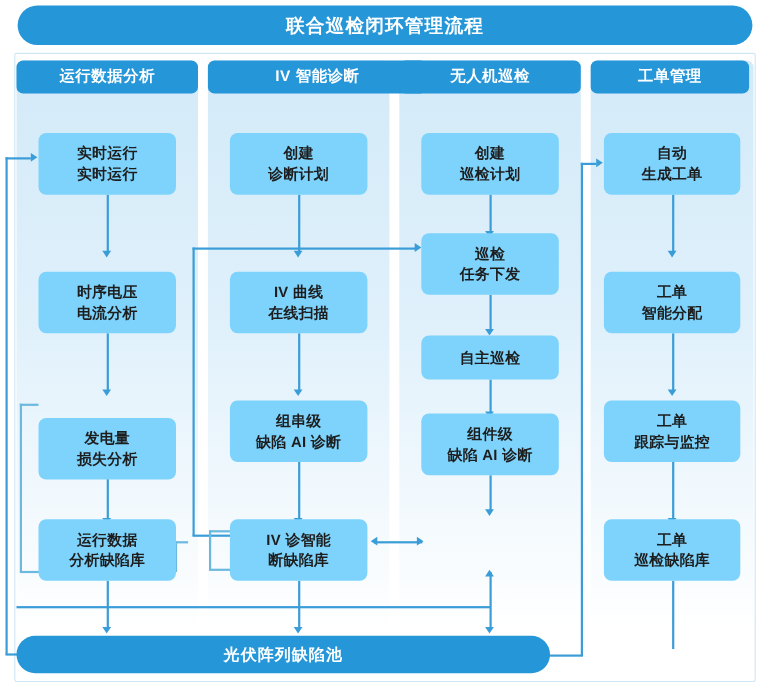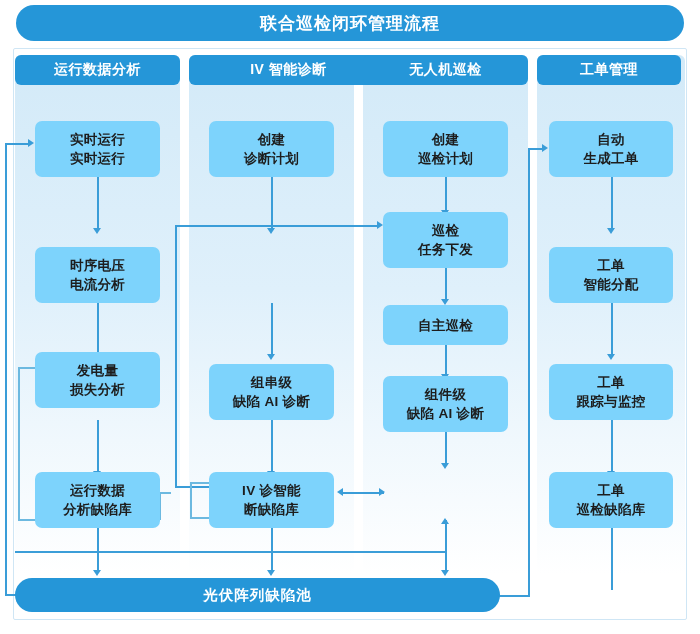--- a/index.html
+++ b/index.html
@@ -172,33 +172,37 @@
   <div class="arw arw-r" style="left:542px;top:144px;"></div>
 
   <div class="node c1" style="top:121px;">
     <span>实时运行</span>
     <span>实时运行</span>
   </div>
   <div class="node c1" style="top:247px;">
     <span>时序电压</span>
     <span>电流分析</span>
   </div>
-  <div class="node c1" style="top:352px;">
+  <div class="node c1" style="top:380px;">
     <span>发电量</span>
     <span>损失分析</span>
   </div>
   <div class="node c1" style="top:472px;">
     <span>运行数据</span>
     <span>分析缺陷库</span>
   </div>
 
   <div class="node c2" style="top:121px;">
     <span>创建</span>
     <span>诊断计划</span>
   </div>
+  <div class="node c2" style="top:247px;">
+    <span>IV 曲线</span>
+    <span>在线扫描</span>
+  </div>
   <div class="node c2" style="top:364px;">
     <span>组串级</span>
     <span>缺陷 AI 诊断</span>
   </div>
   <div class="node c2" style="top:472px;">
     <span>IV 诊智能</span>
     <span>断缺陷库</span>
   </div>
 
   <div class="node c3" style="top:121px;">

